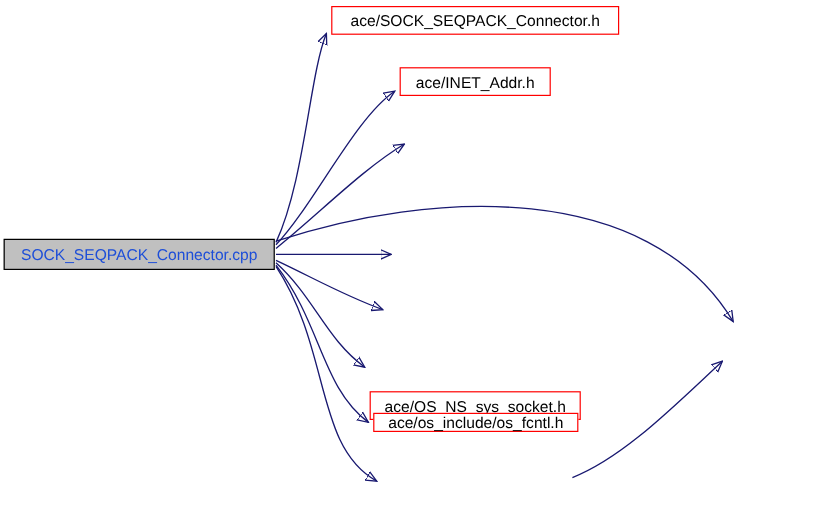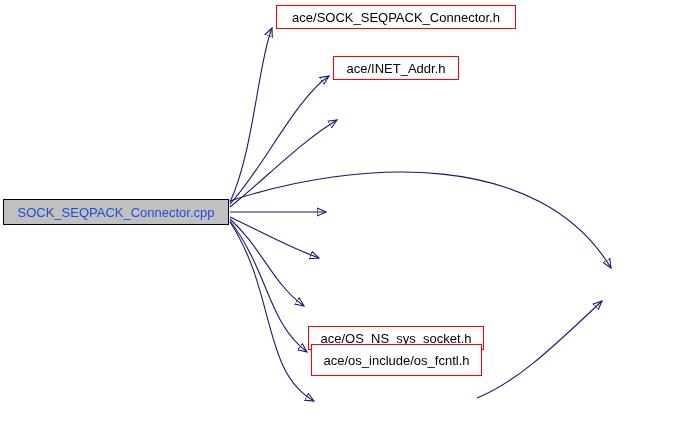--- a/index.html
+++ b/index.html
@@ -23,21 +23,21 @@
   .node.red{border:1px solid #ff0000;color:#000000;}
   .node.src{background:#c0c0c0;border:1px solid #000000;color:#1d4ed8;}
   
   .n-src{left:3px;  top:199px; width:226px; height:26px;}
   .n0{left:276px; top:5px;   width:240px; height:24px;}
   .n1{left:333px; top:56px;  width:126px; height:24px;}
   .n2{left:341px; top:102px; width:111px; height:24px;}
   .n3{left:330px; top:200px; width:131px; height:24px;}
   .n4{left:323px; top:248px; width:147px; height:24px;}
   .n5{left:308px; top:298px; width:176px; height:24px;margin-top:28px;}
-  .n6{left:311px; top:344px; width:171px; height:32px;}
+  .n6{left:311px; top:344px; width:171px; height:16px;}
   .n7{left:318px; top:393px; width:158px; height:24px;}
   .n8{left:560px; top:273px; width:128px; height:24px;}
 </style>
 </head>
 <body>
 
 <div class="canvas">
 
   <svg class="edges" viewBox="0 0 696 421">
     <defs>

